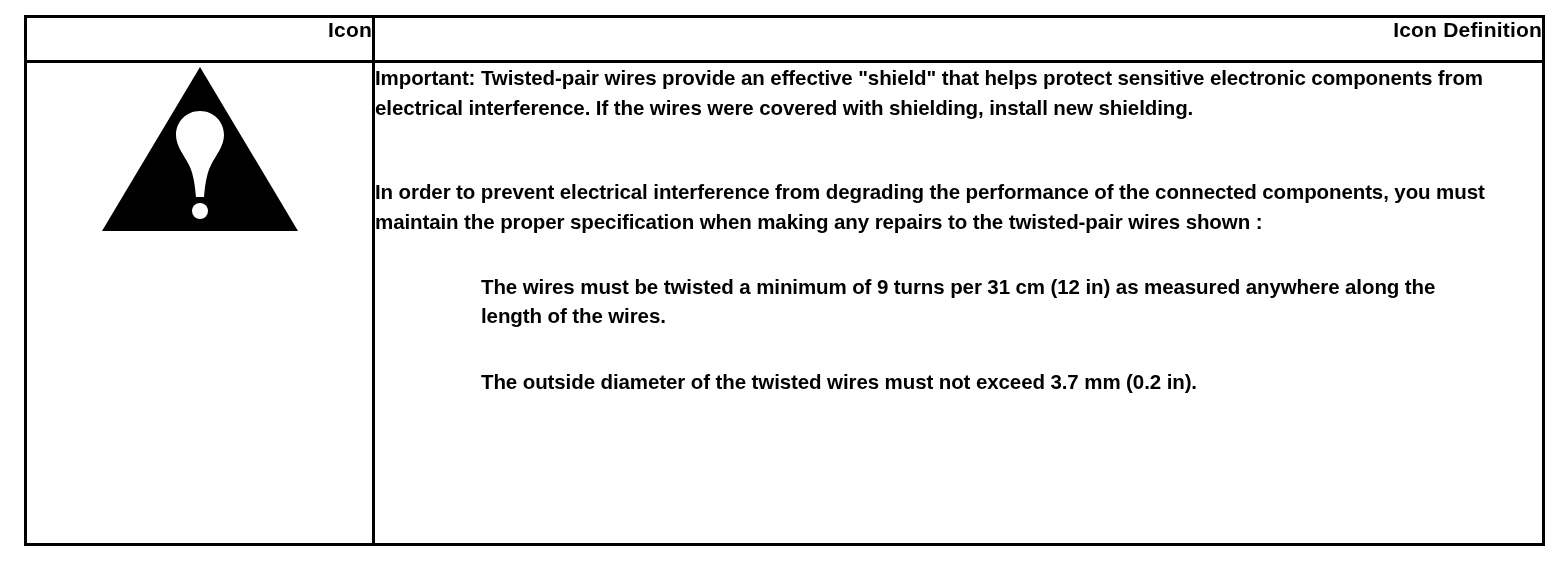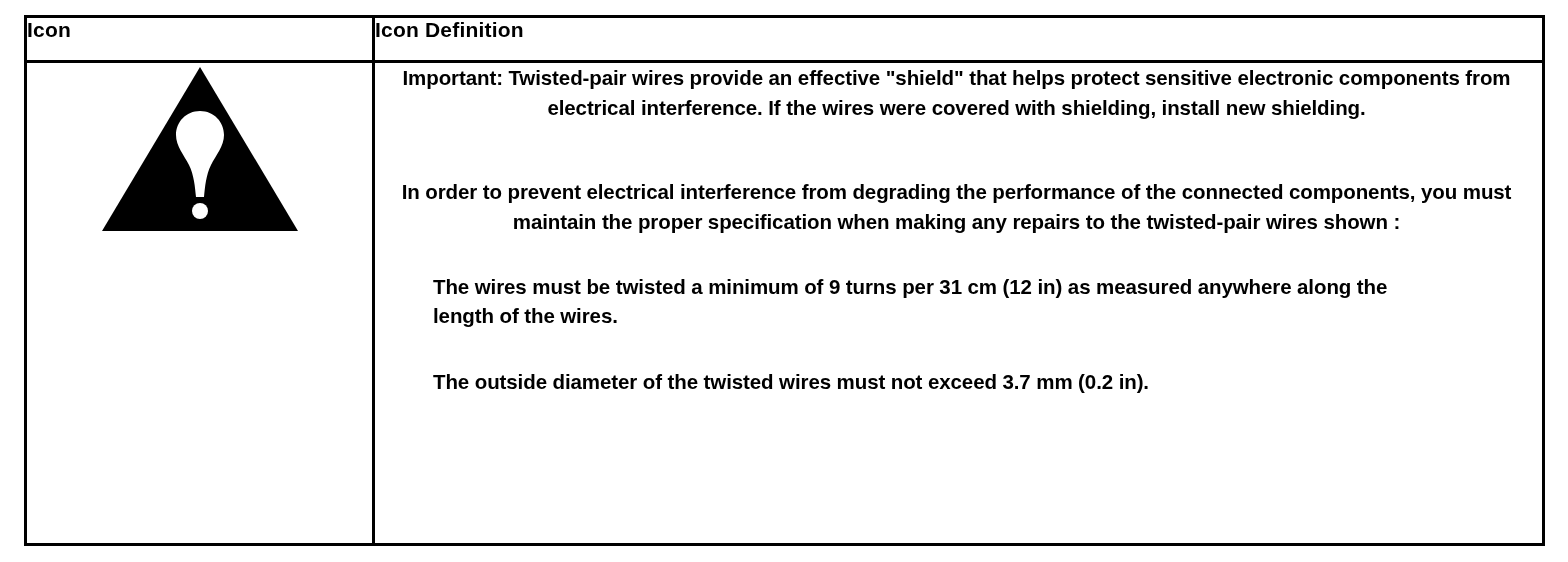--- a/index.html
+++ b/index.html
@@ -31,21 +31,21 @@
   .icon-table td, .icon-table th {
     border: 3px solid #000000;
     padding: 0;
     vertical-align: top;
   }
   .col-icon { width: 345px; }
   .col-def  { width: 1167px; }
 
   .hdr-cell {
     height: 42px;
-    text-align: left;
+    text-align: right;
     vertical-align: middle;
     font-size: 21px;
     font-weight: bold;
     letter-spacing: 0.2px;
   }
 
   .icon-cell {
     height: 480px;
     text-align: center;
     vertical-align: middle;
@@ -63,28 +63,27 @@
 
   .def-cell {
     padding: 100px 22px 18px 20px;
     font-size: 20.5px;
     font-weight: bold;
     line-height: 1.47;
     letter-spacing: -0.1px;
   }
   .para {
     margin: 0 4px 54px 0;
-    text-align: center;
   }
   .para.tight {
     margin-bottom: 34px;
   }
   .sub-list {
     margin: 0;
-    padding: 0 0 0 58px;
+    padding: 0 0 0 106px;
   }
   .sub-item {
     margin: 0 0 36px 0;
     line-height: 1.45;
     max-width: 1000px;
   }
   .sub-item:last-child {
     margin-bottom: 0;
   }
 </style>

